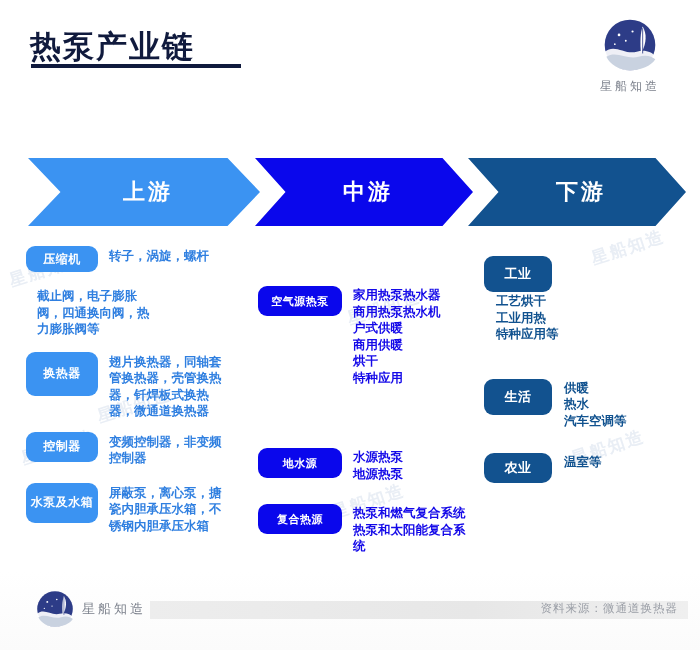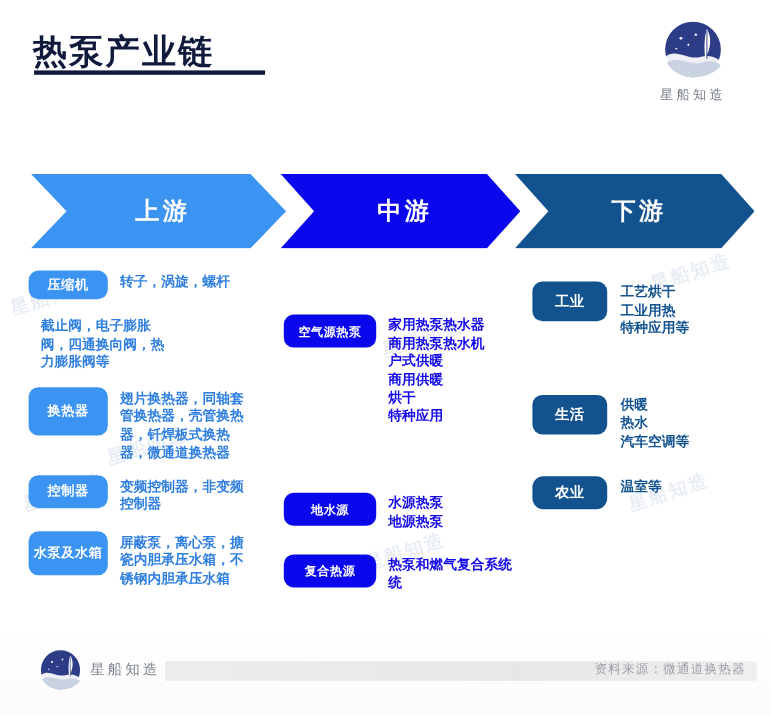--- a/index.html
+++ b/index.html
@@ -215,27 +215,28 @@
         <div class="pill pill-mid" style="height: 30px;">地水源</div>
         <div class="desc desc-mid">
           <span class="ln">水源热泵</span>
           <span class="ln">地源热泵</span>
         </div>
       </div>
       <div class="row" style="margin-bottom: 0px;">
         <div class="pill pill-mid" style="height: 30px;">复合热源</div>
         <div class="desc desc-mid">
           <span class="ln">热泵和燃气复合系统</span>
+          <span class="ln">热泵和太阳能复合系</span>
           <span class="ln">统</span>
         </div>
       </div>
     </div>
 
   <div class="col col-down" id="col-down" style="top: 256px;">
-      <div class="row" style="margin-bottom: 52px;">
+      <div class="row" style="margin-bottom: 36px; flex-direction: column;">
         <div class="pill pill-down" style="height: 36px;">工业</div>
         <div class="desc desc-down">
           <span class="ln">工艺烘干</span>
           <span class="ln">工业用热</span>
           <span class="ln">特种应用等</span>
         </div>
       </div>
       <div class="row" style="margin-bottom: 24px;">
         <div class="pill pill-down" style="height: 36px;">生活</div>
         <div class="desc desc-down">

